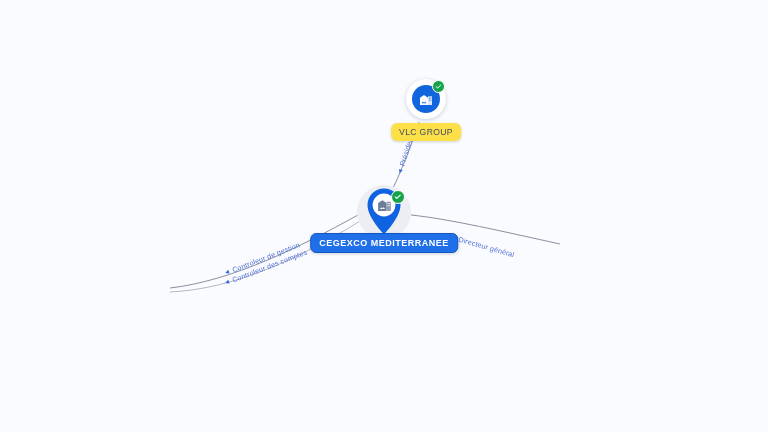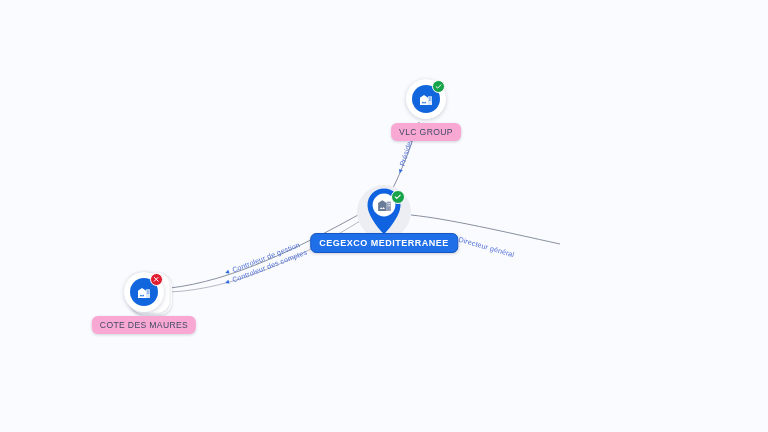--- a/index.html
+++ b/index.html
@@ -138,21 +138,21 @@
     left: 50%;
     transform: translateX(-50%);
     white-space: nowrap;
     border-radius: 6px;
     font-size: 8.6px;
     letter-spacing: .35px;
     padding: 4px 8px;
     box-shadow: 0 1px 3px rgba(35,50,90,.20);
   }
   .chip.plain {
-    background: #f9a8d4;
+    background: #fde047;
     color: #3f4a63;
   }
   .chip.selected {
     background: #1f6fe8;
     color: #ffffff;
     font-weight: bold;
     border: 1.2px solid #1257c4;
     letter-spacing: .5px;
     font-size: 9px;
   }
@@ -204,43 +204,20 @@
       <div class="badge ok" style="top:1px; right:1px;">
         <svg width="7" height="7" viewBox="0 0 24 24">
           <path d="M4 12.5l5 5 11-11" fill="none" stroke="#ffffff" stroke-width="3.4" stroke-linecap="round" stroke-linejoin="round"></path>
         </svg>
       </div>
     </div>
     <div class="chip plain" style="top:44px;">VLC GROUP</div>
   </div>
 
 
-  <div class="node" style="left:144px; top:292px;">
-    <div class="stack s3"></div>
-    <div class="stack s2"></div>
-    <div class="disc-wrap">
-      <div class="disc">
-        <svg width="16" height="16" viewBox="0 0 24 24">
-          <path d="M3 21V10l6-4 6 4v11z" fill="#ffffff"></path>
-          <path d="M15 21V8h6v13z" fill="#ffffff" opacity=".85"></path>
-          <rect x="16.3" y="10" width="1.4" height="1.4" fill="#1266dd"></rect>
-          <rect x="18.6" y="10" width="1.4" height="1.4" fill="#1266dd"></rect>
-          <rect x="16.3" y="13" width="1.4" height="1.4" fill="#1266dd"></rect>
-          <rect x="18.6" y="13" width="1.4" height="1.4" fill="#1266dd"></rect>
-          <path d="M5.4 18.5l2-2.6 1.7 2.1 1.6-2.4 2 2.9z" fill="#1266dd"></path>
-        </svg>
-      </div>
-      <div class="badge bad" style="top:1px; right:1px;">
-        <svg width="6.5" height="6.5" viewBox="0 0 24 24">
-          <path d="M5 5l14 14M19 5L5 19" fill="none" stroke="#ffffff" stroke-width="3.6" stroke-linecap="round"></path>
-        </svg>
-      </div>
-    </div>
-    <div class="chip plain" style="top:44px;">COTE DES MAURES</div>
-  </div>
 
   <div class="node" style="left:384px; top:212px;">
     <div class="pin-halo">
       <div class="pin">
         <svg width="40" height="48" viewBox="0 0 40 48">
           <path d="M20 1.5C10.9 1.5 3.5 8.9 3.5 18c0 11 12.2 24.7 15.1 27.8a1.9 1.9 0 0 0 2.8 0C24.3 42.7 36.5 29 36.5 18 36.5 8.9 29.1 1.5 20 1.5z" fill="#0f63e0"></path>
           <circle cx="20" cy="18" r="11.4" fill="#ffffff"></circle>
         </svg>
         <div class="pin-inner-icon">
           <svg width="17" height="17" viewBox="0 0 24 24">

